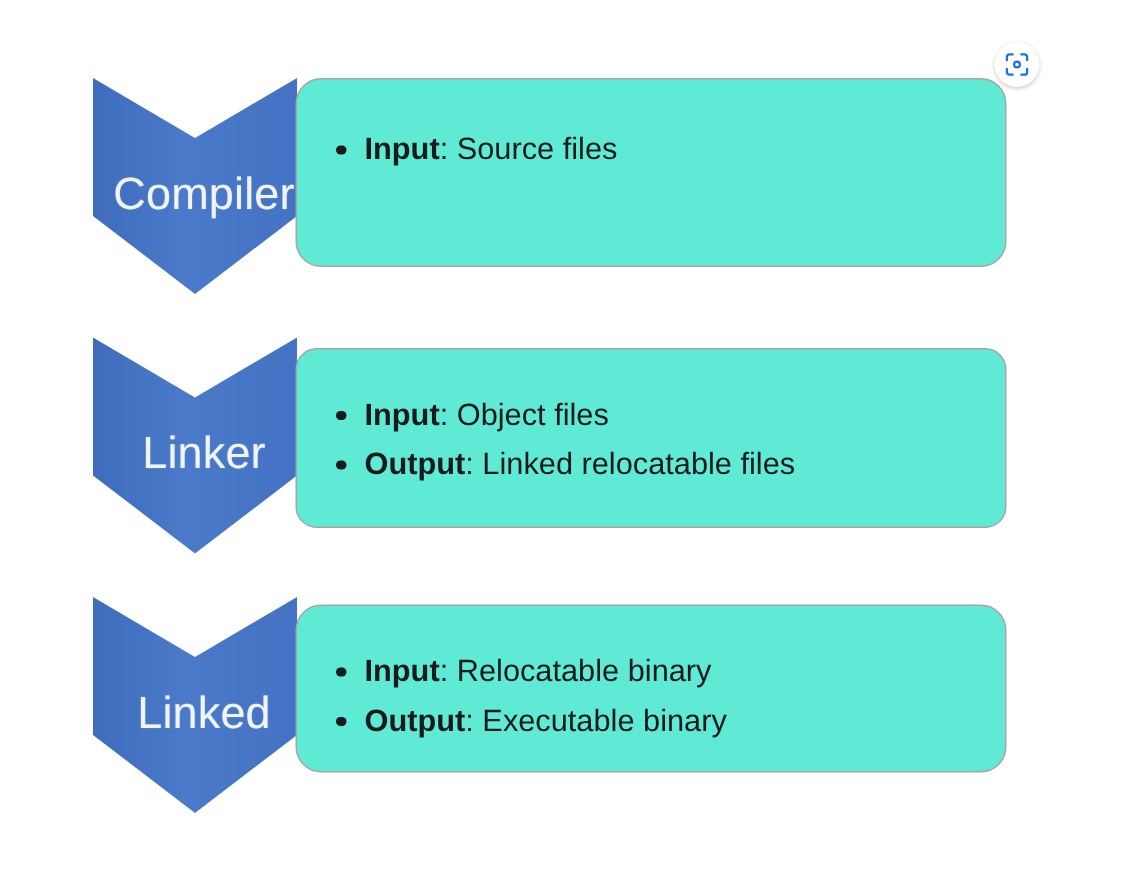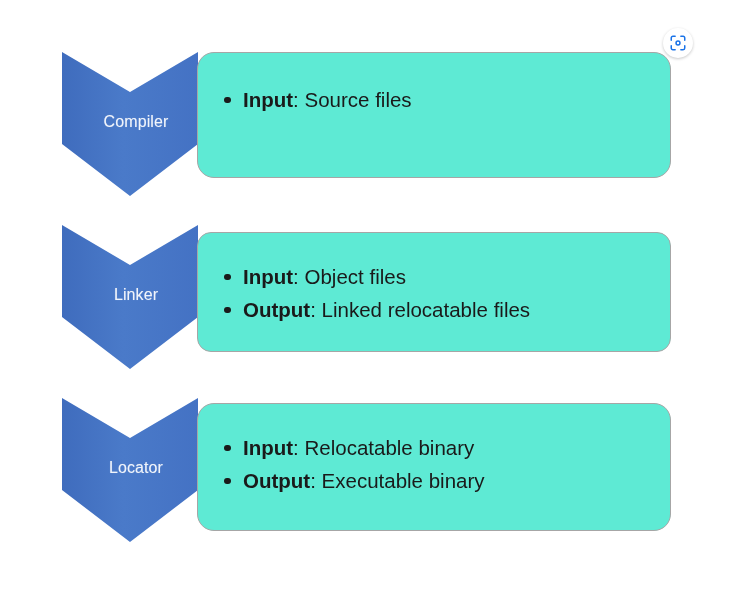--- a/index.html
+++ b/index.html
@@ -45,21 +45,21 @@
   }
   .chevron svg { display: block; }
 
   .chevron-label {
     position: absolute;
     left: 62px;
     width: 148px;
     text-align: center;
     color: #f0f4fb;
     font-family: "Liberation Sans", sans-serif;
-    font-size: 16px;
+    font-size: 30px;
     font-weight: 400;
     letter-spacing: 0.1px;
     white-space: nowrap;
     z-index: 20;
     pointer-events: none;
     text-shadow: 0 0 1px rgba(255,255,255,0.35);
   }
 
   
   .card {
@@ -159,22 +159,22 @@
           <defs>
             <linearGradient id="g2" x1="0" y1="0" x2="1" y2="0">
               <stop offset="0%" stop-color="#3f6cbd"></stop>
               <stop offset="45%" stop-color="#4a7ac9"></stop>
               <stop offset="100%" stop-color="#4472c4"></stop>
             </linearGradient>
           </defs>
           <polygon points="0,0 68,40 136,0 136,92 68,144 0,92" fill="url(#g2)"></polygon>
         </svg>
       </div>
-      <div class="chevron-label" style="top: 459px;">Locator</div>
-      <div class="card" style="top: 403px; height: 128px;">
+      <div class="chevron-label" style="top: 459px;">Linked</div>
+      <div class="card" style="top: 403px; height: 112px;">
         <ul style="padding-top: 27px;">
           <li><span class="bullet"></span><span class="lbl">Input</span><span class="val">: </span><span class="val">Relocatable binary</span></li>
           <li><span class="bullet"></span><span class="lbl">Output</span><span class="val">: </span><span class="val">Executable binary</span></li>
         </ul>
       </div>
     </div>
 
 </div>
 
 </body></html>

